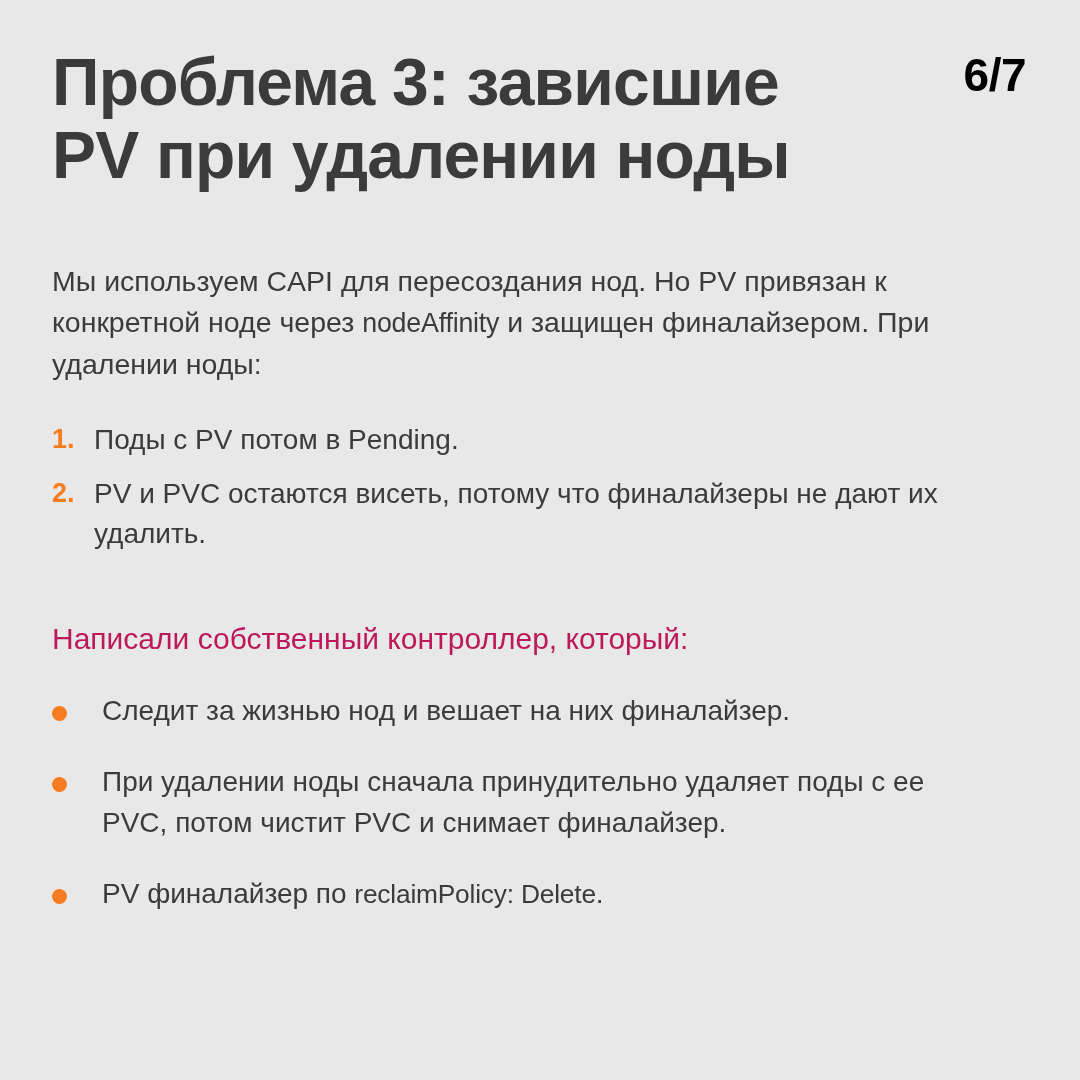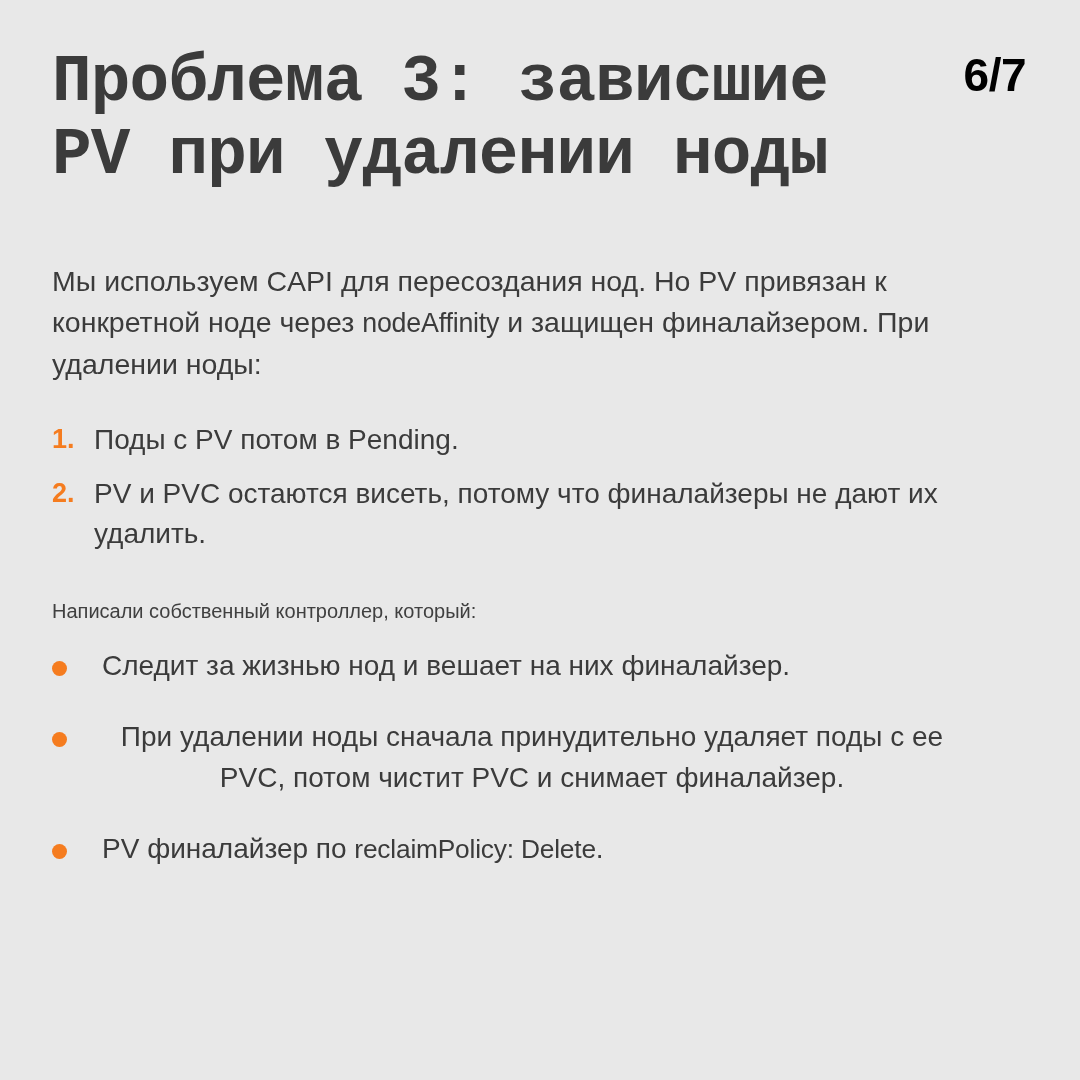--- a/index.html
+++ b/index.html
@@ -31,21 +31,20 @@
     letter-spacing: -0.5px;
   }
   .title {
     margin: 0;
     padding-right: 180px;
     font-size: 66px;
     line-height: 1.11;
     font-weight: bold;
     color: #3b3b3b;
     letter-spacing: -0.8px;
-    font-family: Liberation Mono, monospace;
   }
   .intro {
     margin-top: 68px;
     font-size: 28.5px;
     line-height: 1.47;
     color: #3b3b3b;
     max-width: 930px;
   }
   code, .mono {
     font-family: Liberation Sans, sans-serif;
@@ -68,27 +67,26 @@
     min-width: 42px;
     flex: 0 0 42px;
   }
   .num-text {
     font-size: 28px;
     line-height: 1.42;
     color: #3b3b3b;
     max-width: 880px;
   }
   .subintro {
-    margin-top: 44px;
-    font-size: 20px;
+    margin-top: 64px;
+    font-size: 30px;
     line-height: 1.45;
-    color: #404040;
+    color: #be185d;
   }
   .bullets {
-    text-align: center;
   }
   .bullet-item {
     display: flex;
     align-items: flex-start;
     margin-bottom: 30px;
   }
   .bullet-dot {
     flex: 0 0 50px;
     display: flex;
     justify-content: flex-start;

